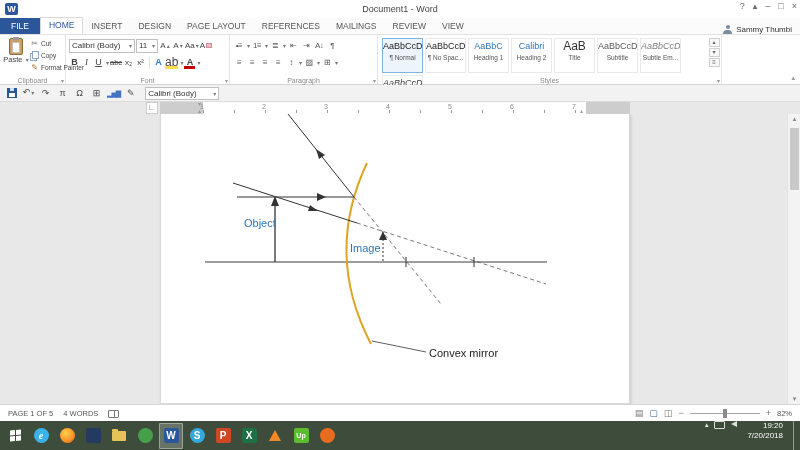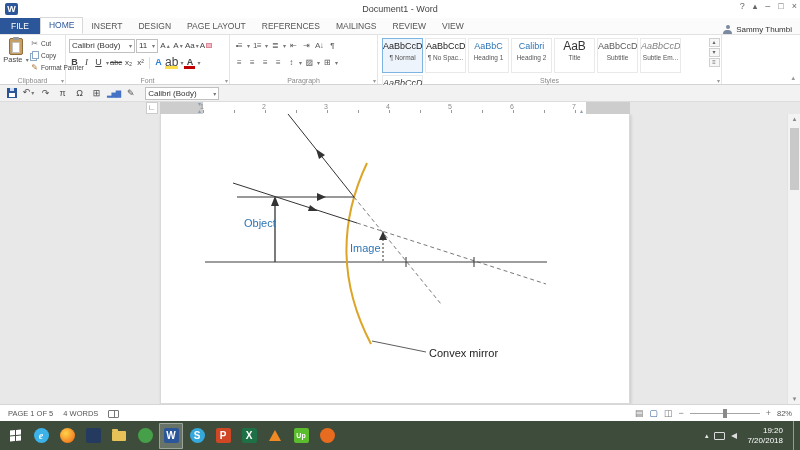--- a/index.html
+++ b/index.html
@@ -142,21 +142,21 @@
 .circ.orange2{background:#e86c1f}
 .sq{display:inline-block;width:15px;height:15px;color:#fff;font-size:10px;line-height:15px;text-align:center;font-weight:bold;border-radius:2px}
 .sq.dark{background:#243a5e}
 .sq.word{background:#2b579a}
 .sq.ppt{background:#d04726}
 .sq.xl{background:#1e7145}
 .sq.up{background:#5bbc2e;font-size:7px}
 .folder{display:inline-block;width:14px;height:10px;background:#e7c258;border-radius:1px;position:relative}
 .folder::before{content:"";position:absolute;top:-2px;left:0;width:6px;height:2px;background:#e7c258;border-radius:1px 1px 0 0}
 .cone{width:0;height:0;border-left:6px solid transparent;border-right:6px solid transparent;border-bottom:11px solid #f08a24}
-.tray{margin-left:auto;display:flex;align-items:center;gap:6px;padding-right:2px}
+.tray{margin-left:auto;display:flex;align-items:flex-start;gap:6px;padding-right:2px}
 .ticon{color:#e8e8e8;font-size:7px}
 .mon{width:11px;height:8px;border:1px solid #ddd;border-radius:1px}
 .spk{width:0;height:0;border-top:3px solid transparent;border-bottom:3px solid transparent;border-right:6px solid #ddd}
 .clock{display:flex;flex-direction:column;align-items:flex-end;color:#fff;font-size:8px;line-height:1.25;margin:0 4px}
 .showdesk{width:5px;height:29px;border-left:1px solid rgba(255,255,255,.45)}
 </style>
 </head>
 <body>
 
 <div id="app">

